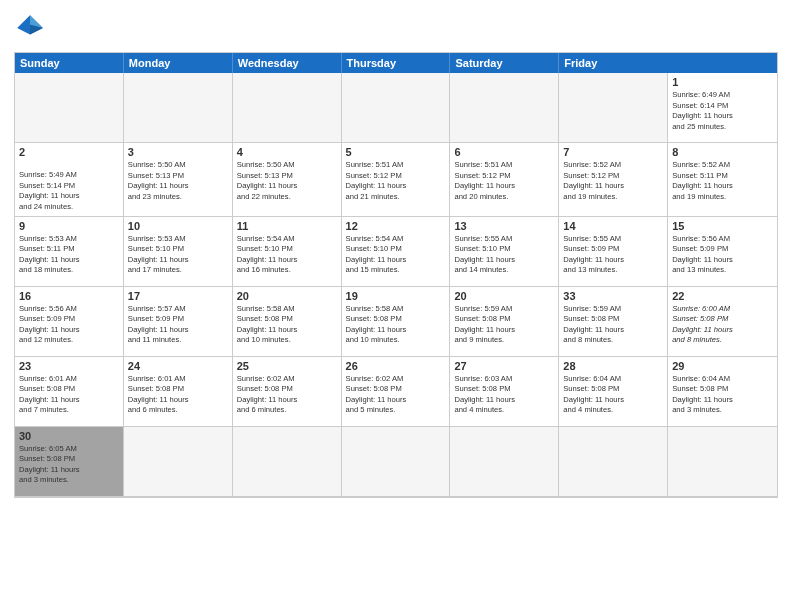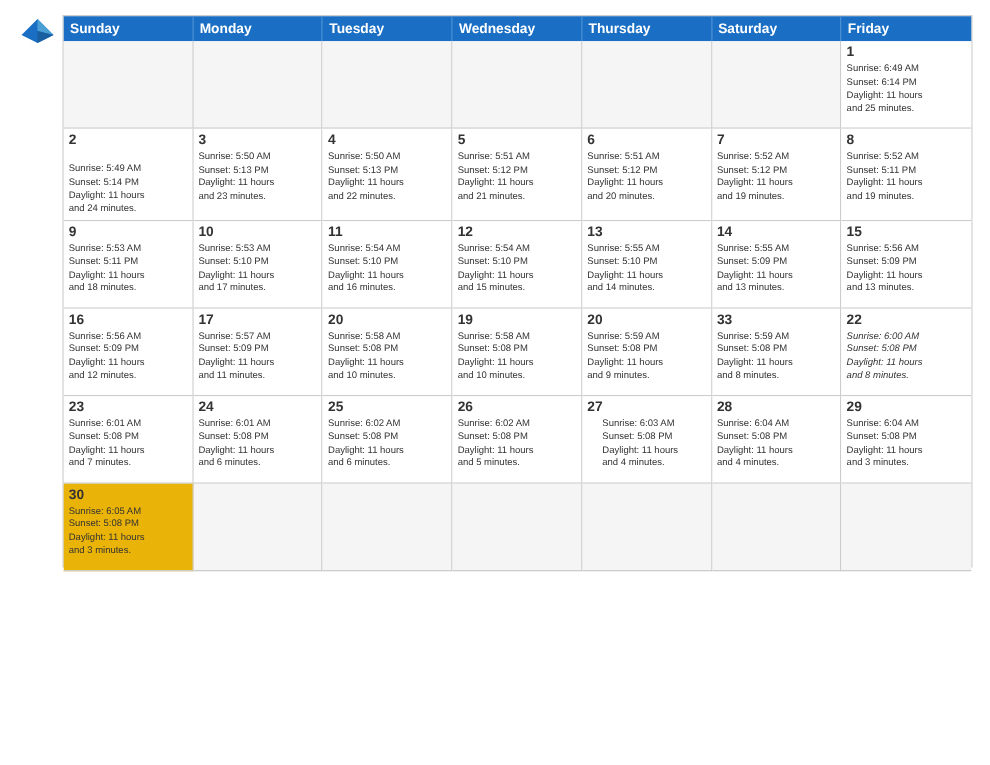--- a/index.html
+++ b/index.html
@@ -8,21 +8,21 @@
       background: #fff;
       width: 792px;
       height: 612px;
       overflow: hidden;
     }
     .page {
       width: 792px;
       height: 464px;
       padding: 12px 14px 10px 14px;
       display: flex;
-      flex-direction: row;
+      flex-direction: column;
     }
     .header {
       display: flex;
       justify-content: space-between;
       align-items: flex-start;
       margin-bottom: 8px;
     }
     .logo {
       display: flex;
       align-items: center;
@@ -83,21 +83,21 @@
       border-bottom: 1px solid #ccc;
       padding: 3px 4px;
       font-size: 7.8px;
       color: #333;
       vertical-align: top;
       background: #fff;
       min-height: 70px;
     }
     .cal-cell:nth-child(7n) { border-right: none; }
     .cal-cell.empty { background: #f5f5f5; }
-    .cal-cell.shade { background: #eab308; }
+    .cal-cell.shade { background: #a3a3a3; }
     .day-num {
       font-size: 11px;
       font-weight: bold;
       color: #333;
       margin-bottom: 2px;
     }
     .cell-text {
       font-size: 7.6px;
       line-height: 1.4;
       color: #333;
@@ -121,21 +121,20 @@
     <div class="title-block">
       <div class="month-title"></div>
       <div class="location"></div>
     </div>
   </div>
 
   <div class="calendar">
     <div class="cal-header">
     <div class="cal-header-cell">Sunday</div>
         <div class="cal-header-cell">Monday</div>
-        <div class="cal-header-cell">Tuesday</div>
         <div class="cal-header-cell">Wednesday</div>
         <div class="cal-header-cell">Thursday</div>
         <div class="cal-header-cell">Saturday</div>
         <div class="cal-header-cell">Friday</div>
       </div>
     <div class="cal-body">
     <div class="cal-cell empty"></div>
         <div class="cal-cell empty"></div>
         <div class="cal-cell empty"></div>
         <div class="cal-cell empty"></div>
@@ -318,21 +317,21 @@
         </div>
         <div class="cal-cell">
           <div class="day-num">26</div>
           <div class="cell-text" style="white-space: pre-line;">Sunrise: 6:02 AM
 Sunset: 5:08 PM
 Daylight: 11 hours
 and 5 minutes.</div>
         </div>
         <div class="cal-cell">
           <div class="day-num">27</div>
-          <div class="cell-text" style="white-space: pre-line; margin-left: 12px;">Sunrise: 6:03 AM
+          <div class="cell-text" style="white-space: pre-line;">Sunrise: 6:03 AM
 Sunset: 5:08 PM
 Daylight: 11 hours
 and 4 minutes.</div>
         </div>
         <div class="cal-cell">
           <div class="day-num">28</div>
           <div class="cell-text" style="white-space: pre-line;">Sunrise: 6:04 AM
 Sunset: 5:08 PM
 Daylight: 11 hours
 and 4 minutes.</div>

